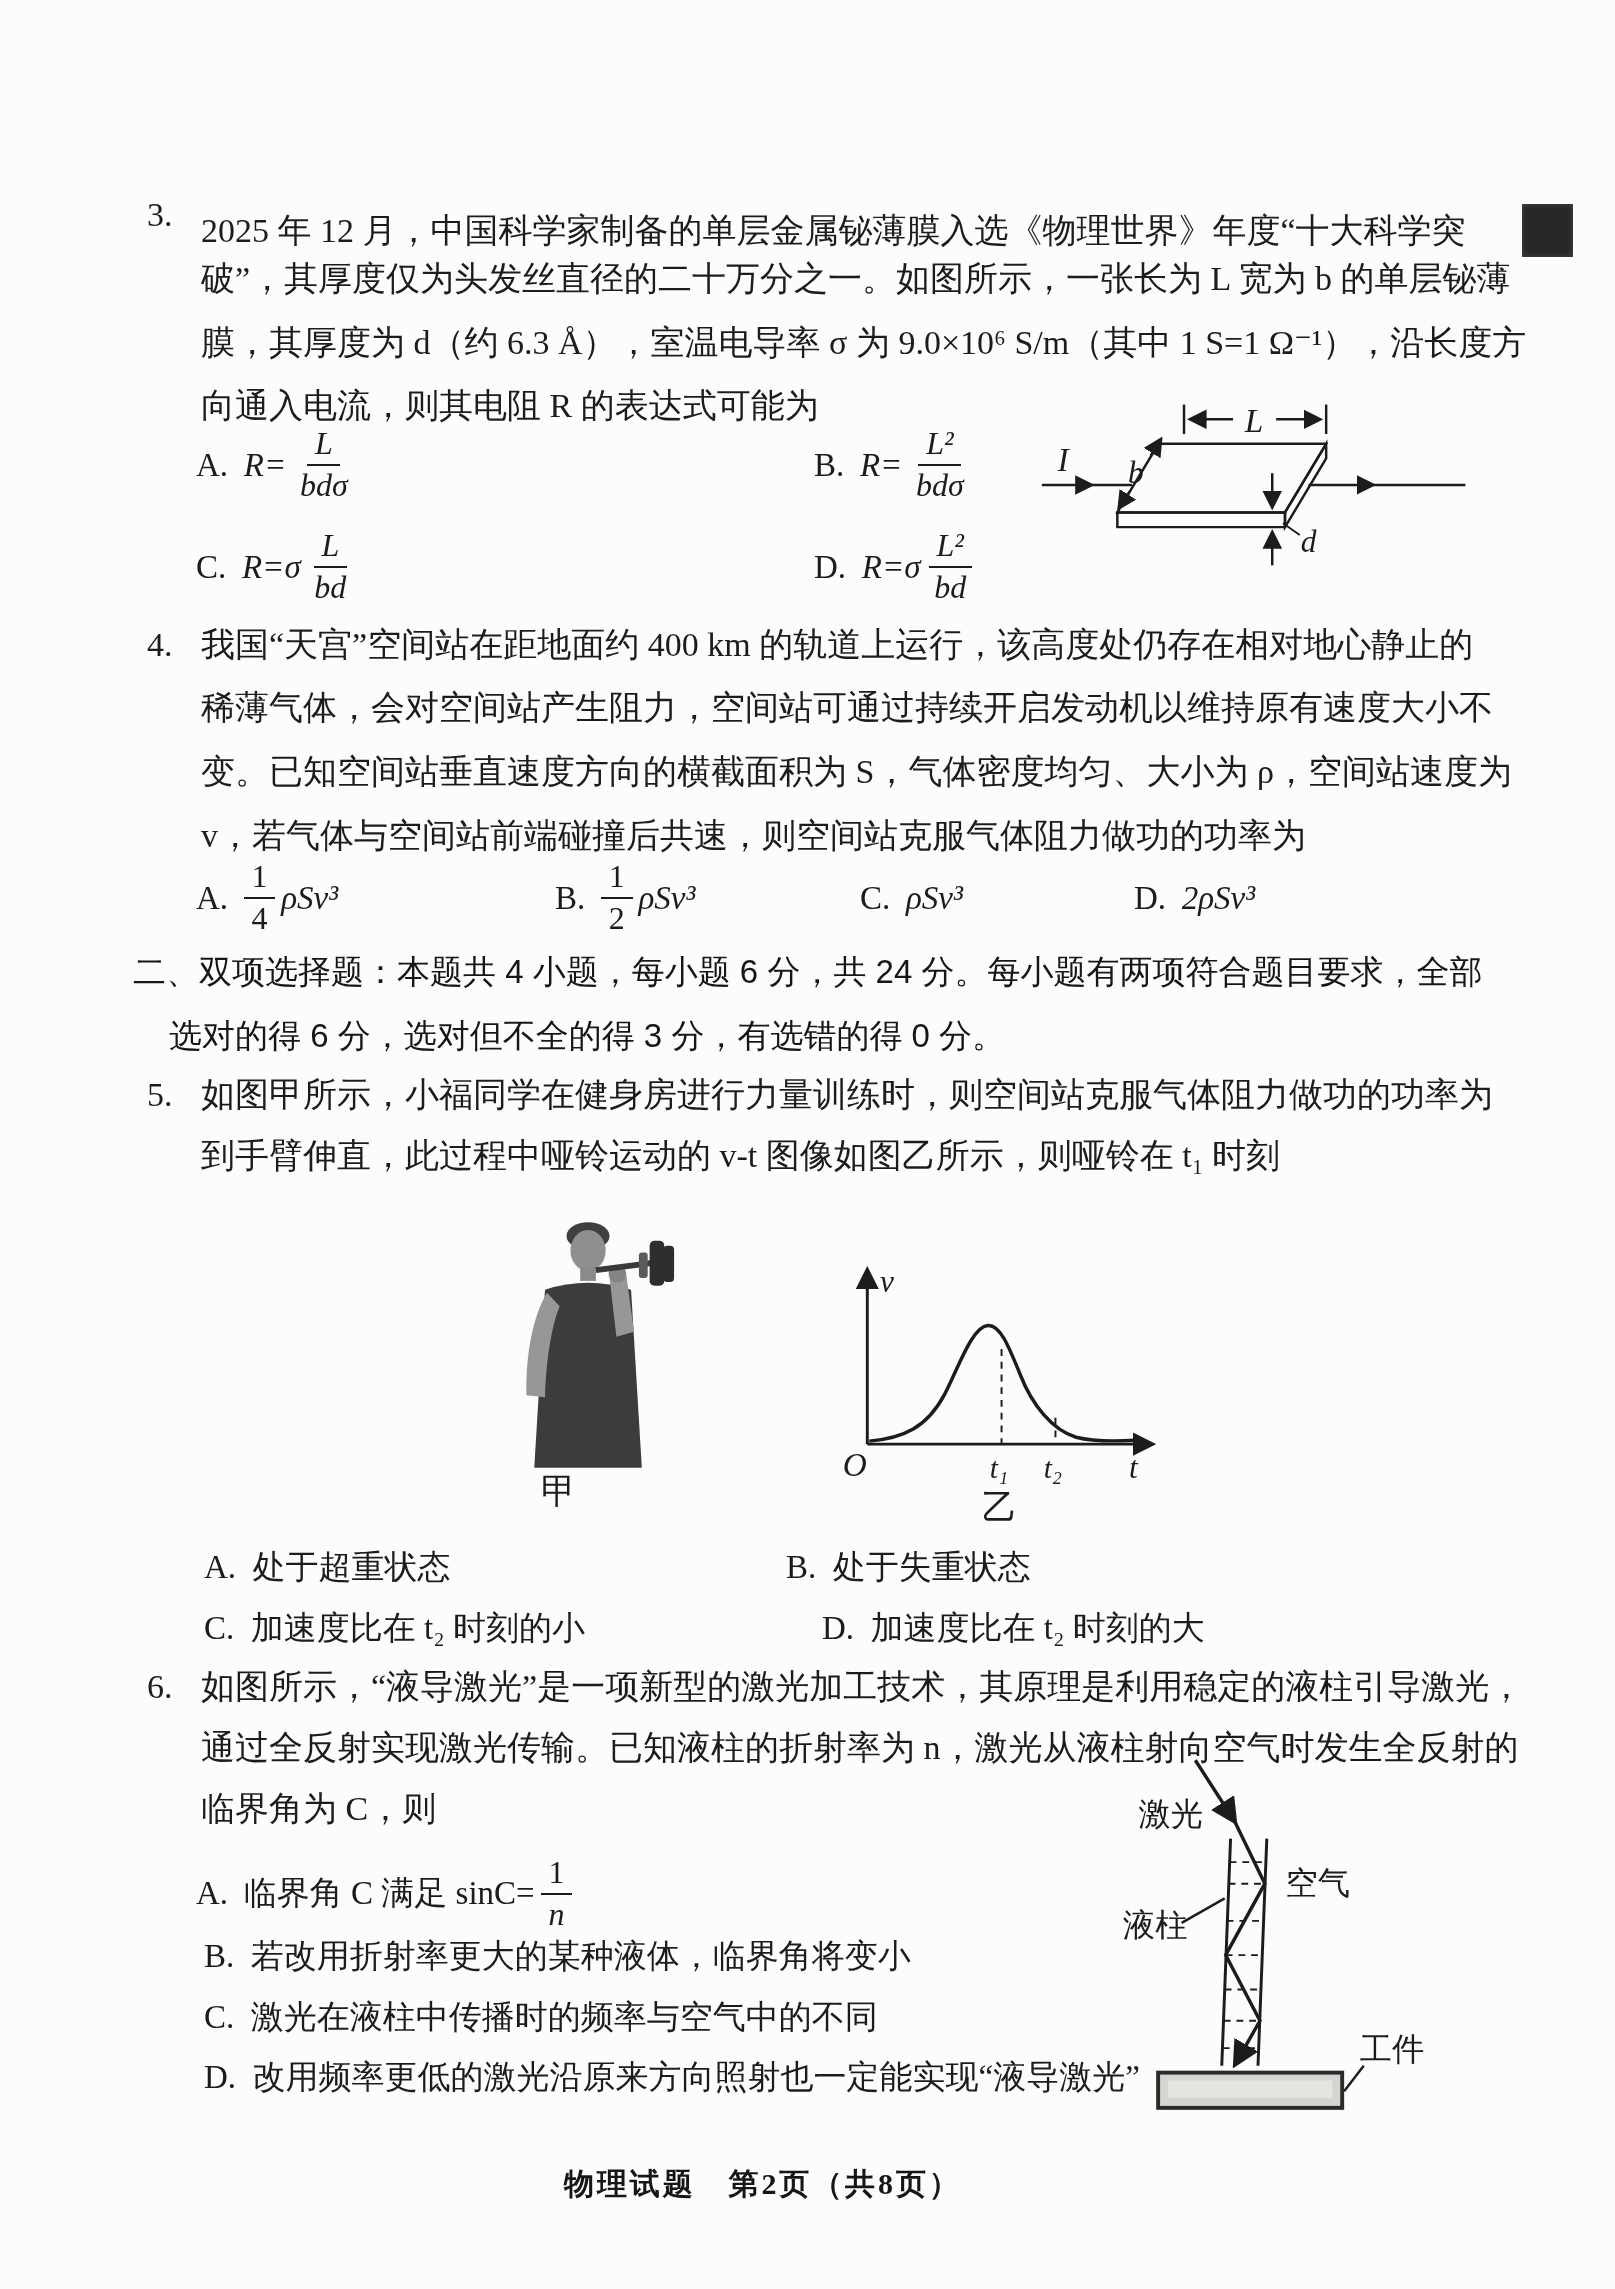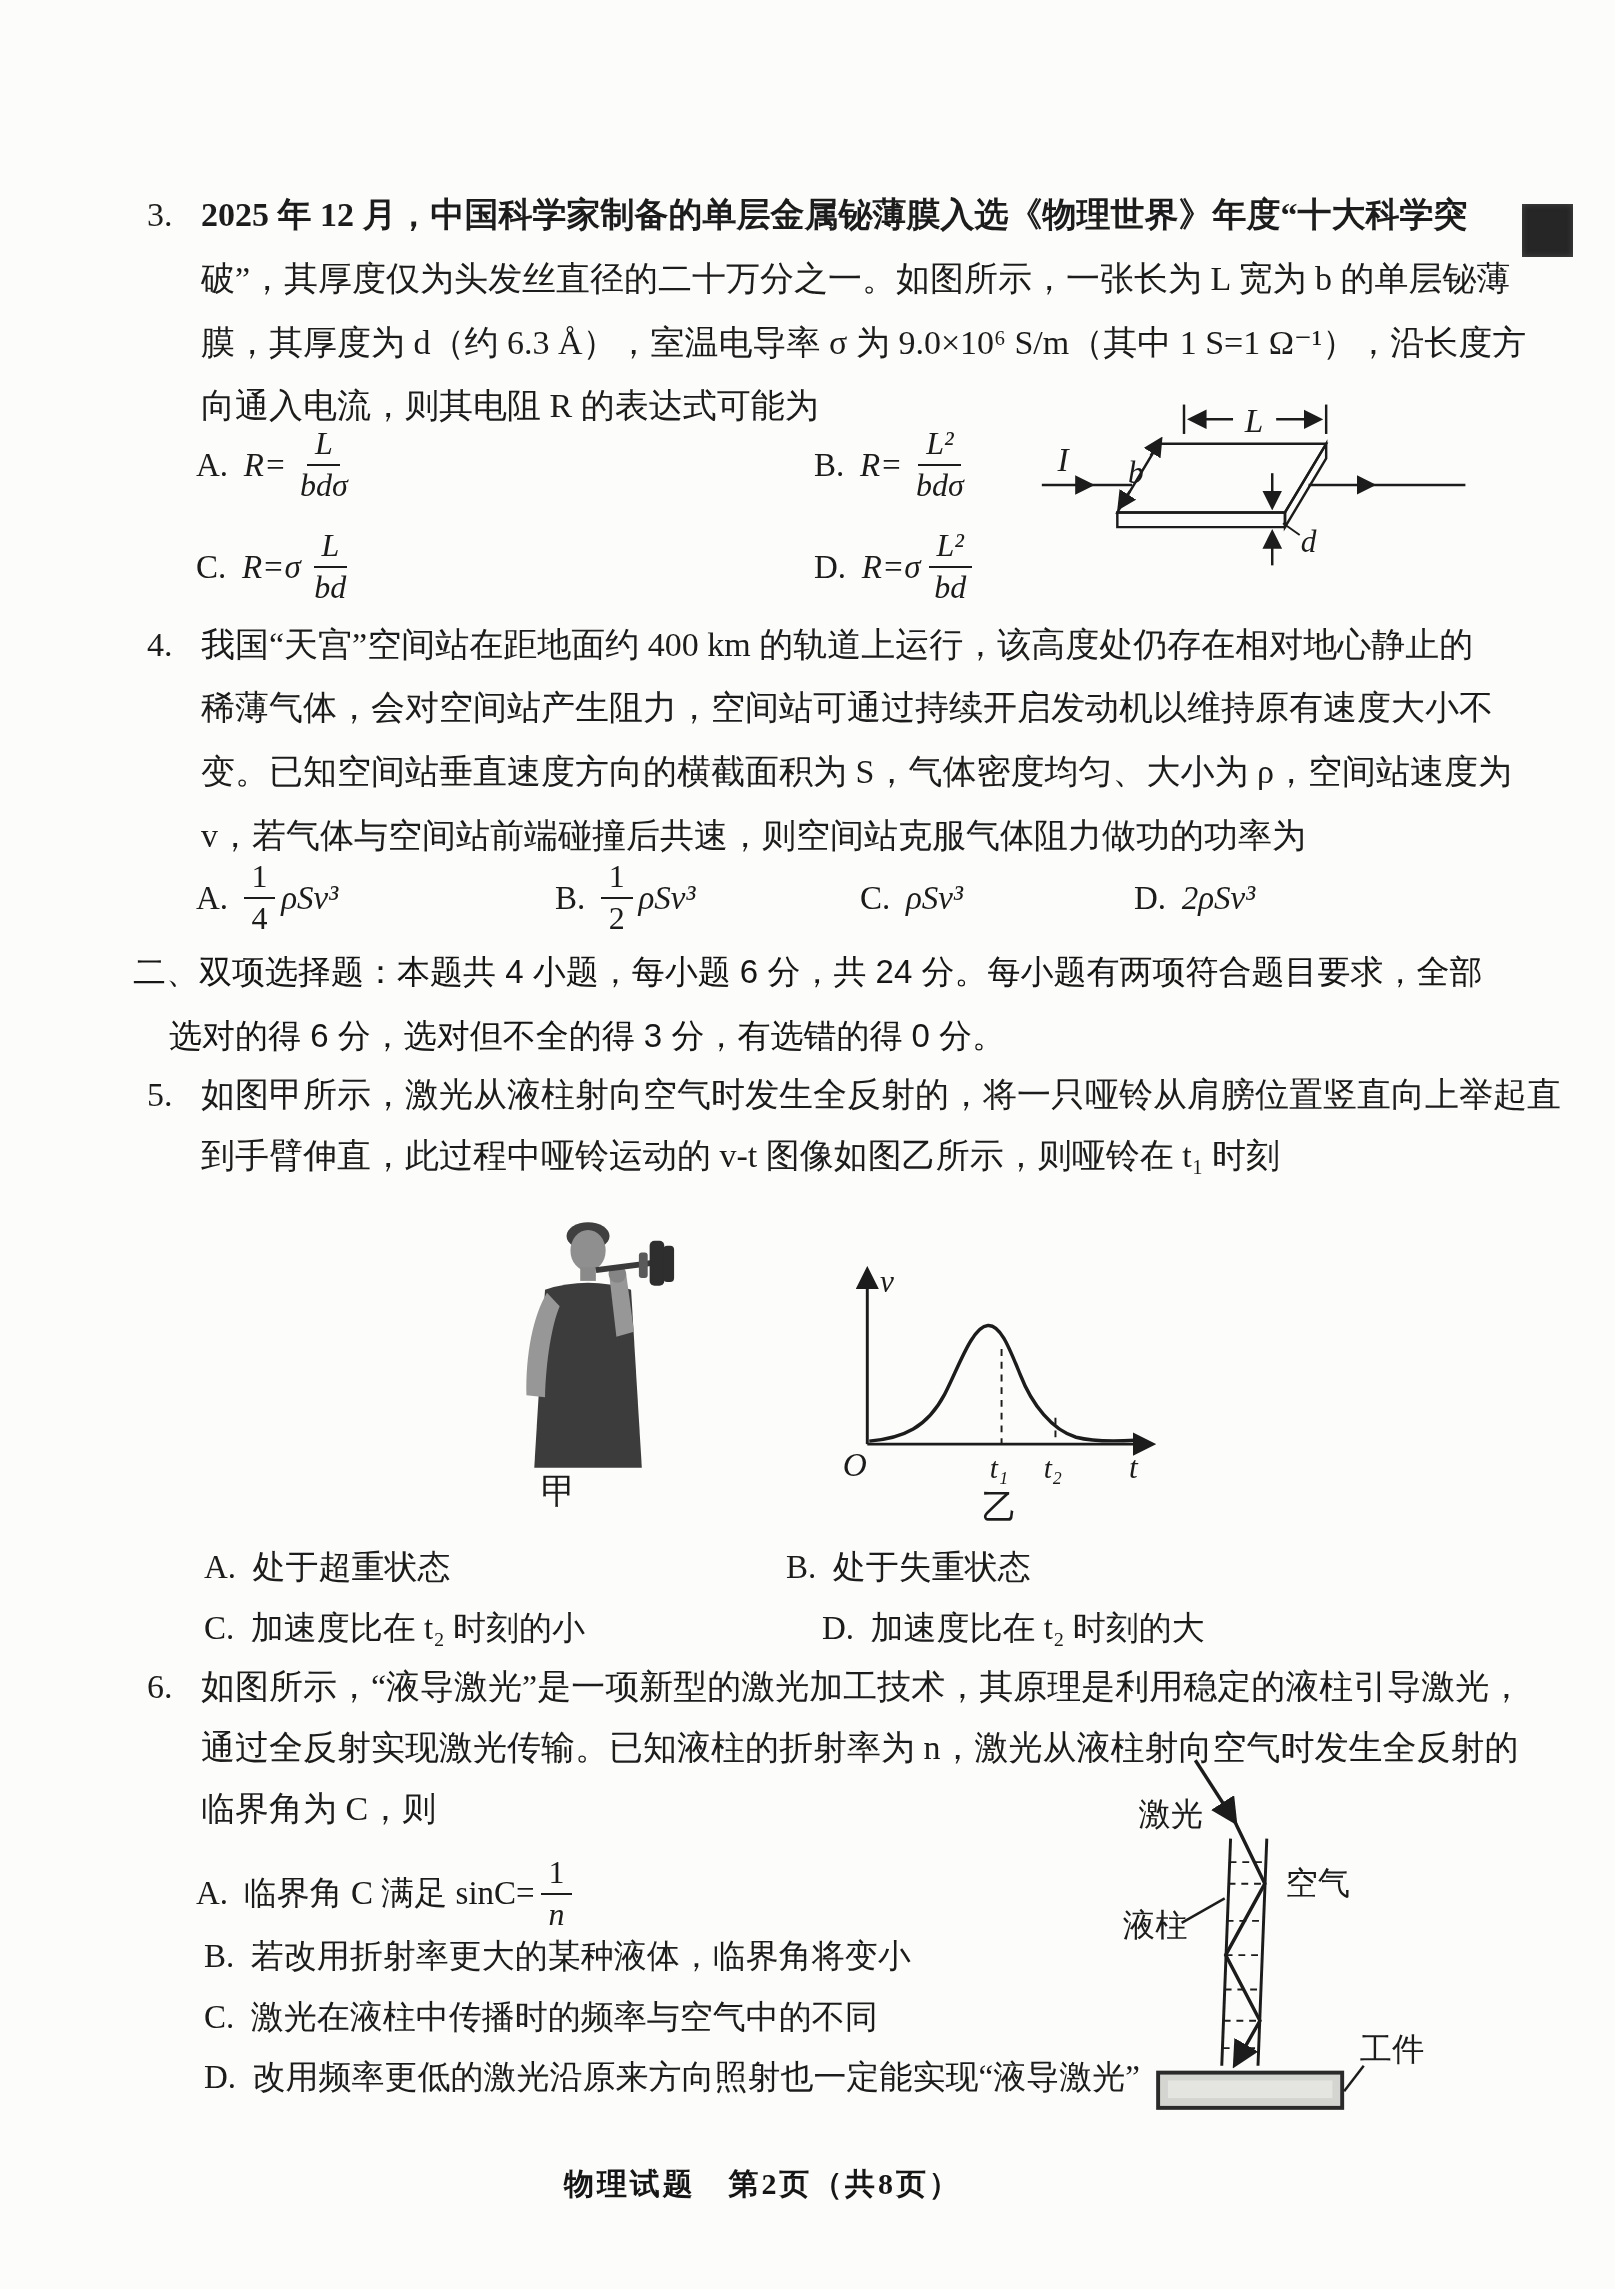--- a/index.html
+++ b/index.html
@@ -30,21 +30,21 @@
   .it{font-style:italic;}
 </style>
 </head>
 <body>
 
 <div class="page">
 
   <div class="marker" style="left:1522px; top:204px; width:51px; height:53px;"></div>
 
   <div class="qnum" style="left:147px; top:186px;">3.</div>
-  <div class="tline" style="left:201px; top:186px;font-weight:bold;">2025 年 12 月，中国科学家制备的单层金属铋薄膜入选《物理世界》年度“十大科学突</div>
+  <div class="tline" style="left:201px; top:202px;">2025 年 12 月，中国科学家制备的单层金属铋薄膜入选《物理世界》年度“十大科学突</div>
   <div class="tline" style="left:201px; top:250px;">破”，其厚度仅为头发丝直径的二十万分之一。如图所示，一张长为 L 宽为 b 的单层铋薄</div>
   <div class="tline" style="left:201px; top:314px;">膜，其厚度为 d（约 6.3 Å），室温电导率 σ 为 9.0×10⁶ S/m（其中 1 S=1 Ω⁻¹），沿长度方</div>
   <div class="tline" style="left:201px; top:377px;">向通入电流，则其电阻 R 的表达式可能为</div>
 
   <div class="opt" style="left:196px; top:420px; height:90px;">
     <span class="olabel">A.</span>
     <span class="math">
         <span class="var">R=</span>
         <span class="frac">
           <span class="num var">L</span>
@@ -152,21 +152,21 @@
     <span class="olabel">D.</span>
     <span class="math">
         <span class="var">2ρSv³</span>
       </span>
   </div>
 
   <div class="sline" style="left:133px; top:943px;">二、双项选择题：本题共 4 小题，每小题 6 分，共 24 分。每小题有两项符合题目要求，全部</div>
   <div class="sline" style="left:169px; top:1007px;">选对的得 6 分，选对但不全的得 3 分，有选错的得 0 分。</div>
 
   <div class="qnum" style="left:147px; top:1066px;">5.</div>
-  <div class="tline" style="left:201px; top:1066px;">如图甲所示，激光从液柱射向空气时发生全反射的，将一只哑铃从肩膀位置竖直向上举起直</div>
+  <div class="tline" style="left:201px; top:1066px;">如图甲所示，小福同学在健身房进行力量训练时，则空间站克服气体阻力做功的功率为</div>
   <div class="tline" style="left:201px; top:1127px;">到手臂伸直，此过程中哑铃运动的 v-t 图像如图乙所示，则哑铃在 t₁ 时刻</div>
 
   <svg style="left:502px; top:1215px;" width="176" height="255" viewBox="0 0 180 260">
     <ellipse cx="88" cy="21" rx="22" ry="14" fill="#3f3f3f"></ellipse>
     <ellipse cx="88" cy="36" rx="18" ry="21" fill="#8f8f8f"></ellipse>
     <rect x="80" y="53" width="16" height="14" fill="#8a8a8a"></rect>
     <path d="M 44 76 Q 88 62 132 76 L 143 258 L 33 258 Z" fill="#3c3c3c"></path>
     <path d="M 46 79 C 32 102 24 142 25 184 L 44 186 C 45 148 51 112 59 93 Z" fill="#979797"></path>
     <polygon points="110,64 127,60 135,119 117,124" fill="#979797"></polygon>
     <circle cx="118" cy="60" r="9" fill="#858585"></circle>

